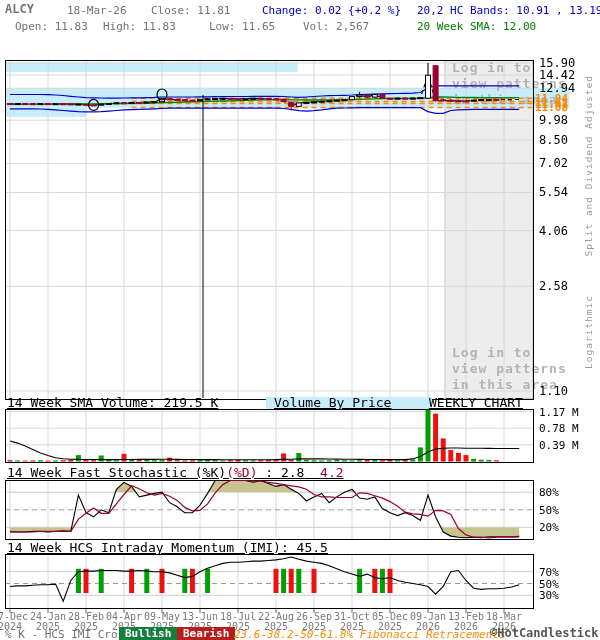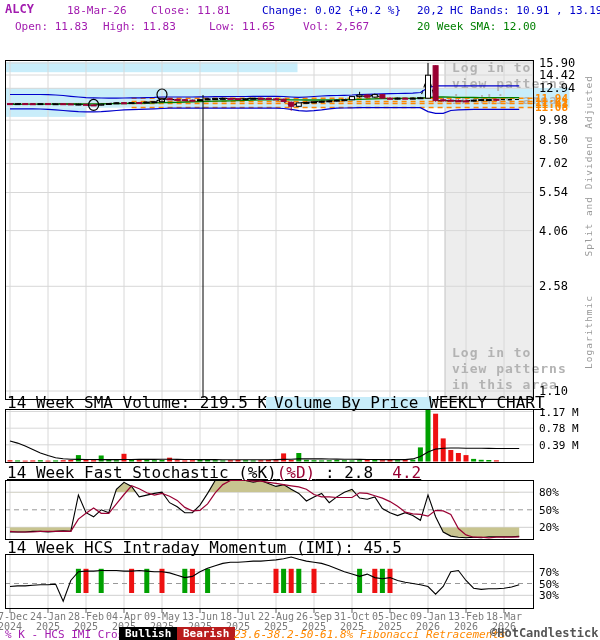--- a/index.html
+++ b/index.html
@@ -1,25 +1,25 @@
 <!DOCTYPE html>
 <html><head>
 <meta charset="utf-8">
 <style>
   html,body{margin:0;padding:0;}
   body{width:600px;height:640px;position:relative;background:#fff;
        font-family:"DejaVu Sans Mono",monospace;overflow:hidden;}
   .abs{position:absolute;white-space:pre;}
-  .h11{font-size:11px;line-height:13px;color:#a21caf;}
+  .h11{font-size:11px;line-height:13px;color:#737373;}
   .bold{font-weight:bold;}
   .blue{color:#0000cc;}
   .green{color:#008000;}
   .maroon{color:#990033;}
   .orange{color:#ff8800;font-style:italic;}
-  .seclabel{font-size:16px;line-height:12px;color:#000;text-decoration:underline;}
+  .seclabel{font-size:13px;line-height:12px;color:#000;text-decoration:underline;}
   .vbp-label{background:#c8edfa;width:158px;padding-left:8px;}
   .vert{writing-mode:vertical-rl;transform:rotate(180deg);font-size:9.5px;
         color:#999;letter-spacing:1px;}
   .badge{font-size:11px;line-height:13px;color:#fff;font-weight:bold;padding:0 6px;}
   .dtick{position:absolute;width:44px;text-align:center;font-size:10px;
          line-height:10px;color:#7a7a7a;}
   #chart-svg{position:absolute;left:0;top:0;}
   .copy{font-size:12px;font-weight:bold;color:#555;padding-left:28px;}
 </style>
 </head>
@@ -412,16 +412,16 @@
 <span class="abs seclabel vbp-label" style="left:266px;top:397px">Volume By Price</span>
 <span class="abs seclabel" style="left:429px;top:397px">WEEKLY CHART</span>
 
 <div class="abs seclabel" style="left:7px;top:467px"><span>14 Week Fast Stochastic (%K)</span><span class="maroon">(%D)</span><span> : </span><span>2.8</span><span>  </span><span class="maroon">4.2</span></div>
 
 <span class="abs seclabel" style="left:7px;top:542px">14 Week HCS Intraday Momentum (IMI): 45.5</span>
 
 <div id="date-labels" class="abs" style="left:0;top:612px;width:600px;height:22px"><div class="dtick" style="left: -12px;"><div>27-Dec</div><div>2024</div></div><div class="dtick" style="left: 26px;"><div>24-Jan</div><div>2025</div></div><div class="dtick" style="left: 64px;"><div>28-Feb</div><div>2025</div></div><div class="dtick" style="left: 102px;"><div>04-Apr</div><div>2025</div></div><div class="dtick" style="left: 140px;"><div>09-May</div><div>2025</div></div><div class="dtick" style="left: 178px;"><div>13-Jun</div><div>2025</div></div><div class="dtick" style="left: 216px;"><div>18-Jul</div><div>2025</div></div><div class="dtick" style="left: 254px;"><div>22-Aug</div><div>2025</div></div><div class="dtick" style="left: 292px;"><div>26-Sep</div><div>2025</div></div><div class="dtick" style="left: 330px;"><div>31-Oct</div><div>2025</div></div><div class="dtick" style="left: 368px;"><div>05-Dec</div><div>2025</div></div><div class="dtick" style="left: 406px;"><div>09-Jan</div><div>2026</div></div><div class="dtick" style="left: 444px;"><div>13-Feb</div><div>2026</div></div><div class="dtick" style="left: 482px;"><div>18-Mar</div><div>2026</div></div></div>
 
 <span class="abs h11" style="left:5px;top:628px">% K - HCS IMI Crossover,</span>
-<span class="abs badge" style="left:119px;top:627px;background:#000000">Bullish</span>
+<span class="abs badge" style="left:119px;top:627px;background:#15803d">Bullish</span>
 <span class="abs badge" style="left:177px;top:627px;background:#b91c1c">Bearish</span>
 <span class="abs h11 orange" style="left:234px;top:628px">23.6-38.2-50-61.8% Fibonacci Retracements</span>
 <span class="abs copy" style="left:462px;top:626px">©HotCandlestick.com</span>
 
 </body></html>

